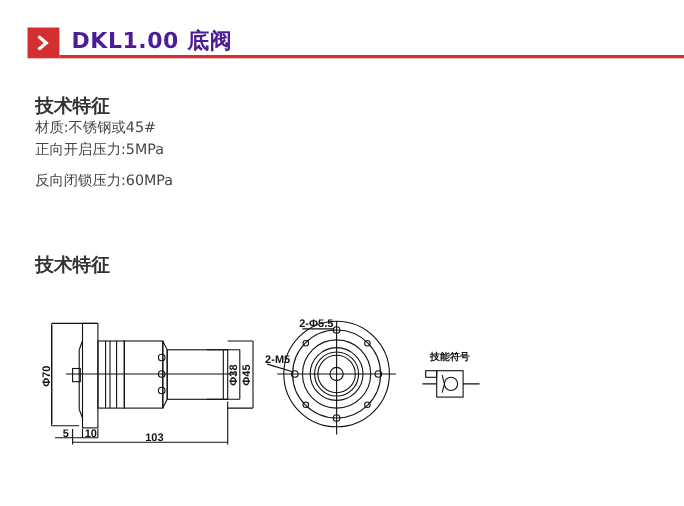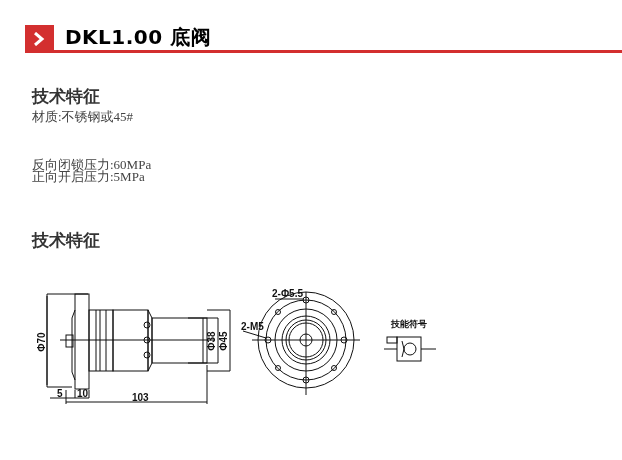--- a/index.html
+++ b/index.html
@@ -1,42 +1,42 @@
 <!DOCTYPE html>
 <html><head>
 <meta charset="utf-8">
 <style>
   html, body { margin:0; padding:0; background:#fff; }
   body { width:622px; height:460px; position:relative; overflow:hidden; font-family:"DejaVu Sans", sans-serif; color:#333; }
   .hdr { position:absolute; left:25px; top:24px; width:597px; height:29px; }
   .hdr-box { position:absolute; left:0; top:1px; width:29px; height:28px; background:#d32f2f; }
   .hdr-box svg { position:absolute; left:8px; top:7px; }
-  .hdr-title { position:absolute; left:40px; top:0px; font-size:20px; font-weight:bold; color:#000000; letter-spacing:0.5px; line-height:26px; }
+  .hdr-title { position:absolute; left:40px; top:0px; font-size:20px; font-weight:bold; color:#4c1d95; letter-spacing:0.5px; line-height:26px; }
   .hdr-line { position:absolute; left:29px; top:26px; right:0; height:3px; background:#d32f2f; }
   .sec-title { position:absolute; left:32px; font-size:17px; font-weight:bold; color:#333; }
-  .spec { position:absolute; left:32px; font-size:13px; color:#444; line-height:20px;font-family:Liberation Serif, serif; }
+  .spec { position:absolute; left:32px; font-size:13px; color:#444; line-height:20px; }
   .drawing { position:absolute; left:0; top:270px; }
   .dim { font-family:"Liberation Sans", sans-serif; font-size:10px; font-weight:bold; fill:#111; }
 </style>
 </head>
 <body>
 
 <div class="hdr">
   <div class="hdr-box">
     <svg width="12" height="14" viewBox="0 0 12 14">
         <polyline points="2,1 9,7 2,13" fill="none" stroke="#fff" stroke-width="3"></polyline>
       </svg>
   </div>
   <div class="hdr-title">DKL1.00 底阀</div>
   <div class="hdr-line"></div>
 </div>
 
 <div class="sec-title" style="top:85px;">技术特征</div>
 <div class="spec" style="top:107px;">材质:不锈钢或45#</div>
-<div class="spec" style="top:127px;margin-top:40px;">正向开启压力:5MPa</div>
+<div class="spec" style="top:127px;">正向开启压力:5MPa</div>
 <div class="spec" style="top:155px;">反向闭锁压力:60MPa</div>
 
 <div class="sec-title" style="top:229px;">技术特征</div>
 
 <svg class="drawing" width="622" height="150" viewBox="0 270 622 150">
   <g stroke="#111" stroke-width="1" fill="none">
 
     <g>
       <line x1="47" y1="294" x2="47" y2="387"></line>
       <line x1="47" y1="294" x2="88" y2="294"></line>

